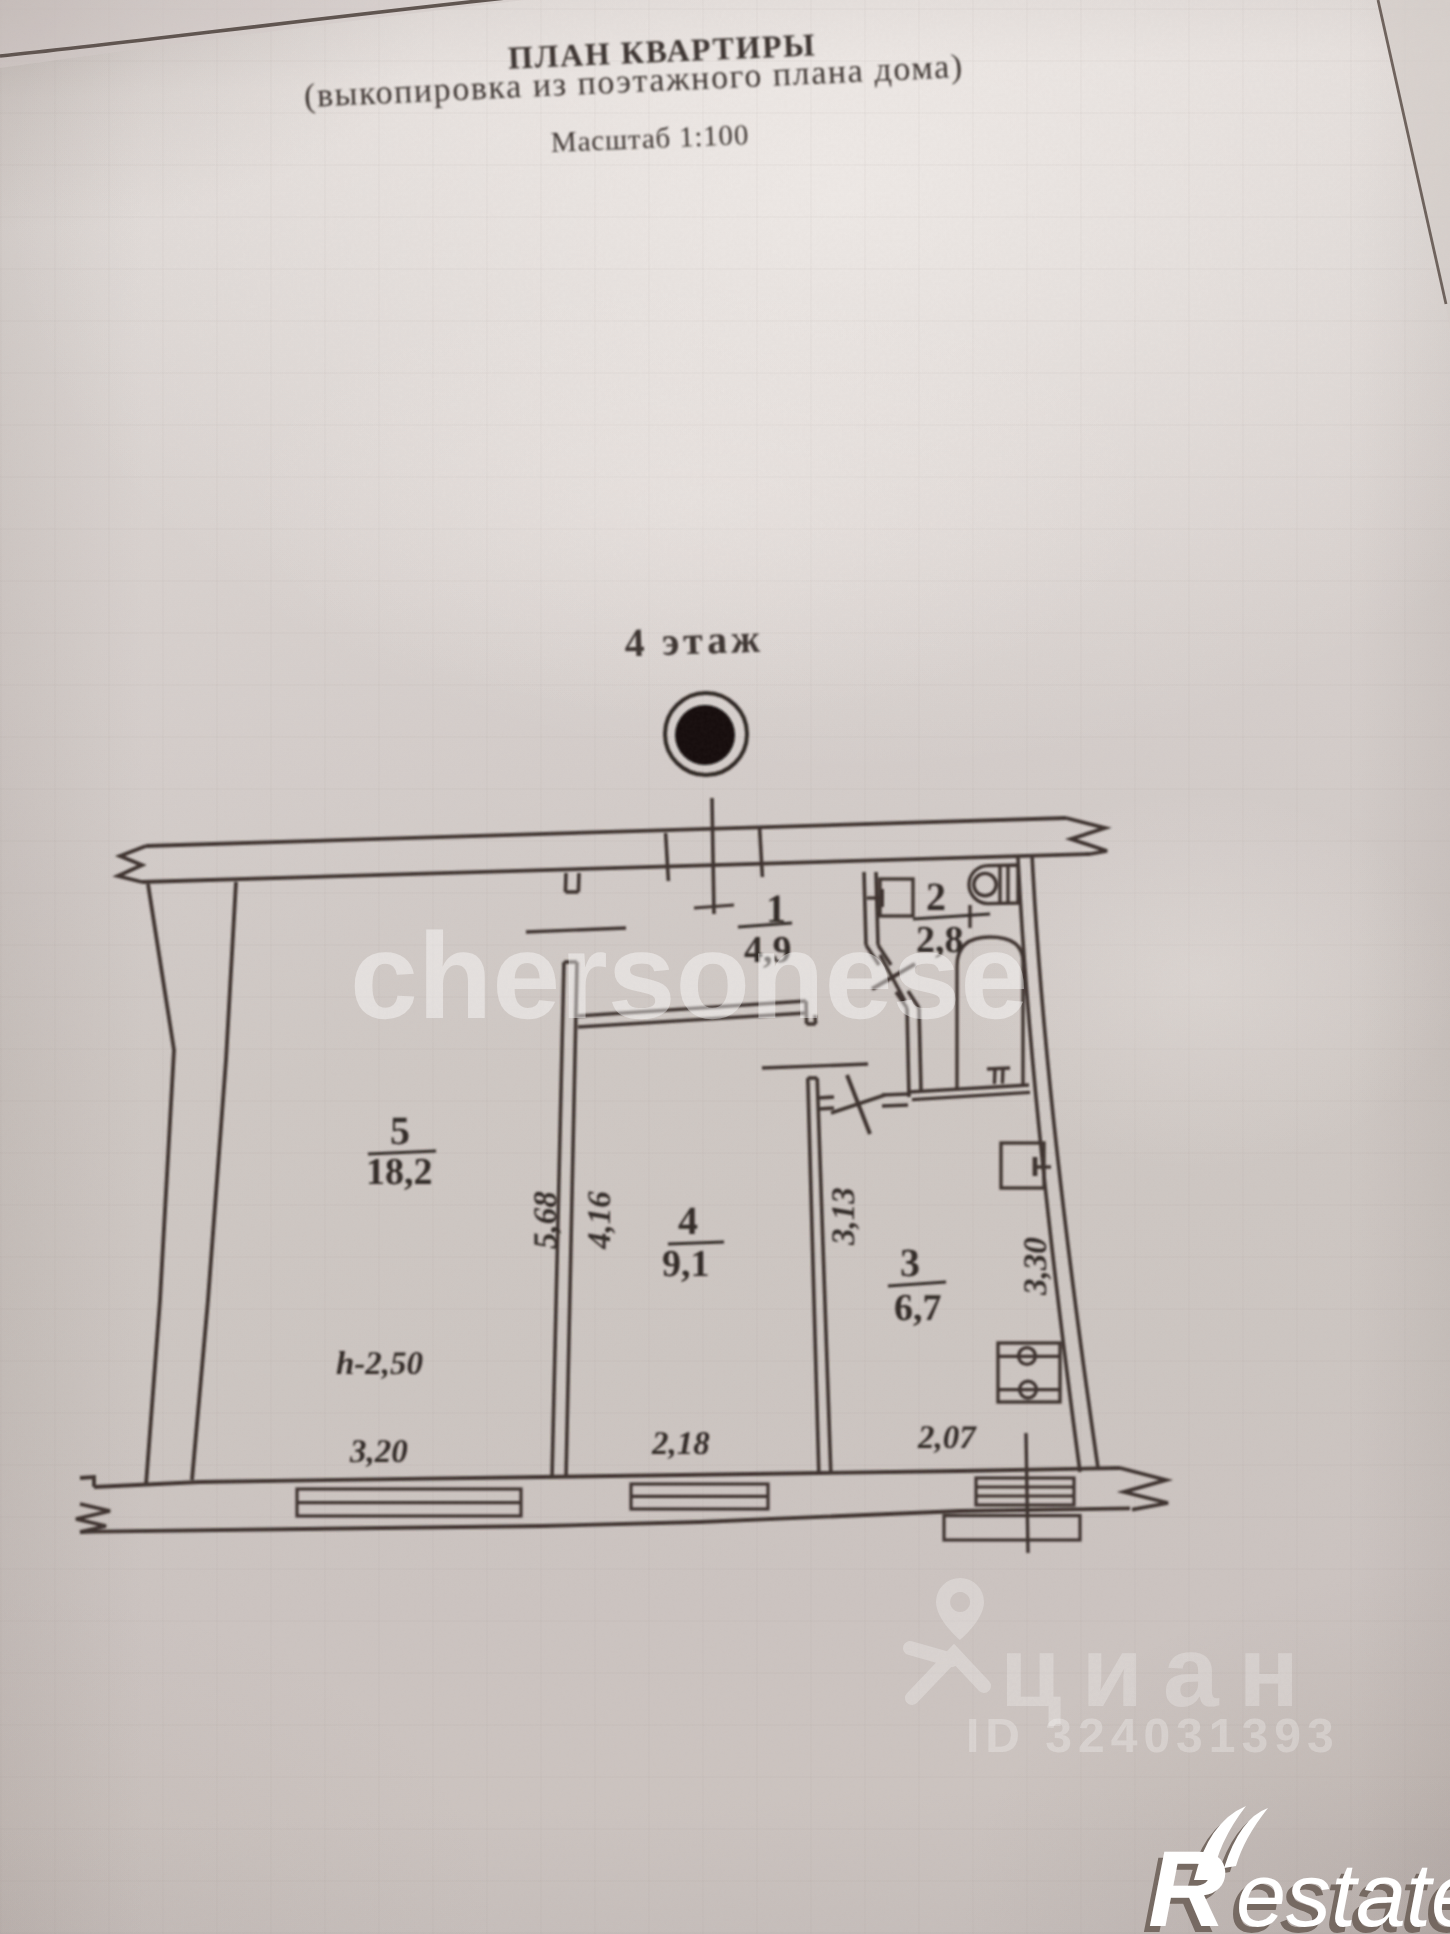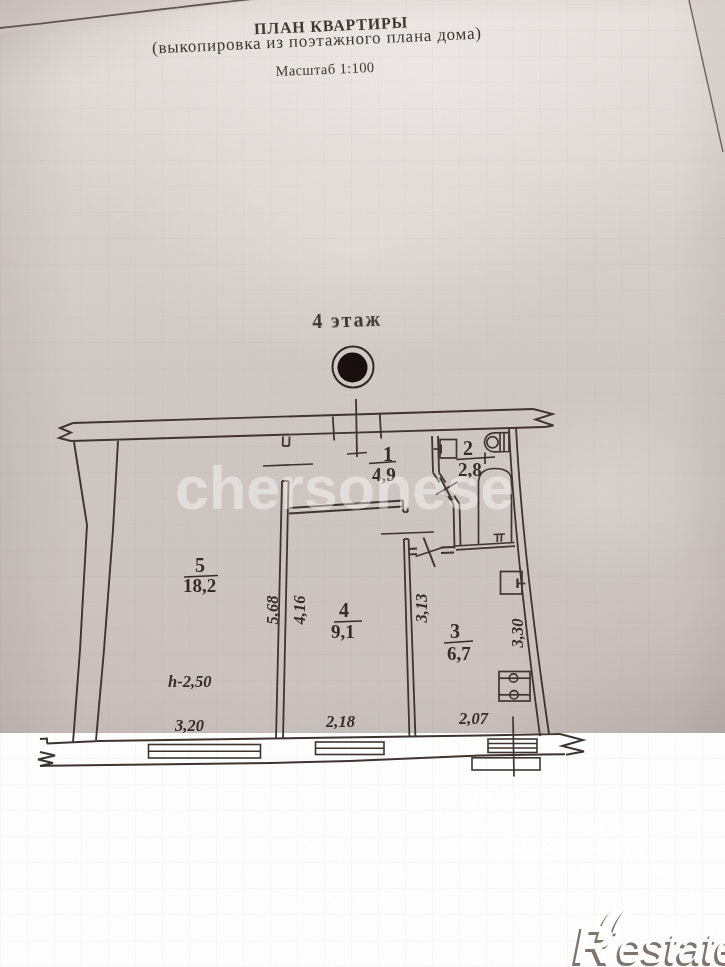--- a/index.html
+++ b/index.html
@@ -1,17 +1,17 @@
 <!DOCTYPE html>
 <html><head>
 <meta charset="utf-8">
 <style>
   html,body{margin:0;padding:0;width:725px;height:967px;overflow:hidden;}
   body{font-family:"Liberation Serif",serif;}
-  #page{position:relative;width:725px;height:733px;
+  #page{position:relative;width:725px;height:967px;
     background:
       radial-gradient(58% 30% at 58% 10%, rgba(250,246,243,0.55) 0%, rgba(250,246,243,0) 100%),
       radial-gradient(34% 19% at 100% 100%, rgba(110,95,90,0.17) 0%, rgba(110,95,90,0) 100%),
       radial-gradient(35% 18% at 0% 100%, rgba(115,100,95,0.07) 0%, rgba(115,100,95,0) 100%),
       radial-gradient(30% 12% at 0% 0%, rgba(130,118,112,0.25) 0%, rgba(130,118,112,0) 100%),
       linear-gradient(90deg, rgba(120,108,102,0.12) 0%, rgba(120,108,102,0) 10%, rgba(120,108,102,0) 93%, rgba(120,108,102,0.10) 100%),
       linear-gradient(178deg,#d5cecb 0%, #e2dcd9 5%, #ddd7d4 15%, #d8d1ce 30%, #d2cbc8 45%, #cfc8c4 55%, #cdc6c2 70%, #ccc4c1 82%, #ccc4c0 92%, #c5bdba 100%);
     text-decoration: underline;
   }
   svg{position:absolute;left:0;top:0;}

